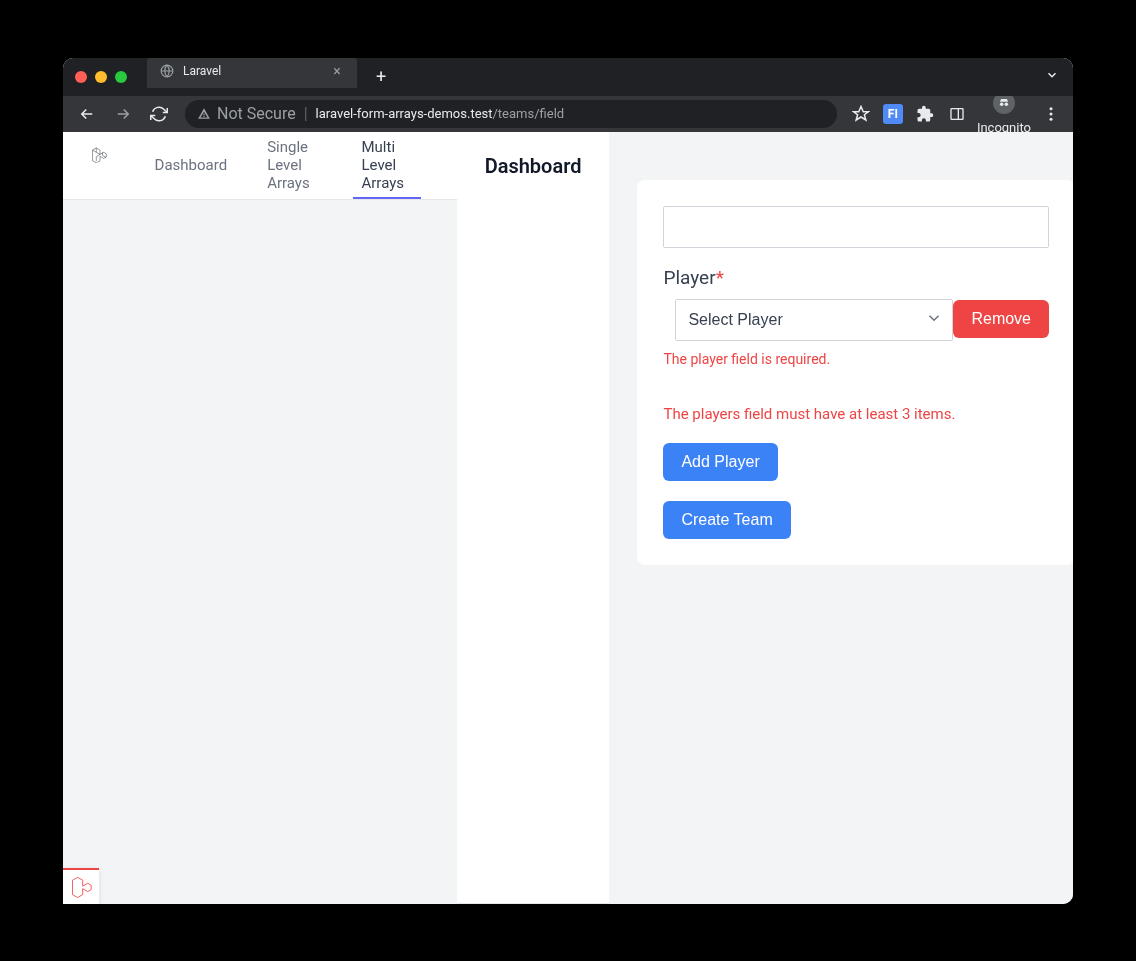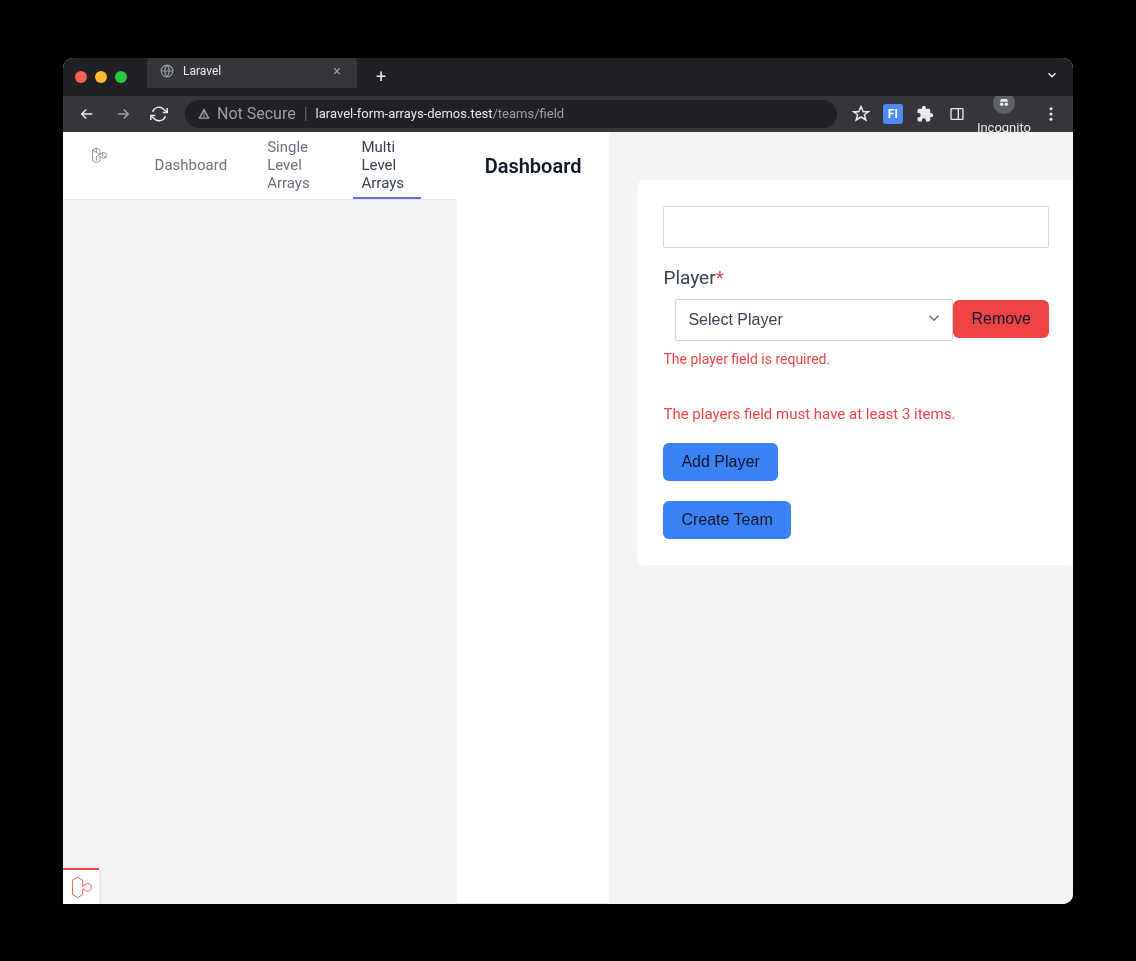--- a/index.html
+++ b/index.html
@@ -314,21 +314,21 @@
       color: #ef4444;
       font-size: 15px;
       margin-top: 38px;
     }
     .btn {
       display: inline-flex;
       align-items: center;
       padding: 10px 18px;
       border-radius: 6px;
       font-size: 16px;
-      color: #0f172a;
+      color: #ffffff;
       border: none;
       cursor: pointer;
     }
     .btn-primary { background: #3b82f6; }
     .btn-danger { background: #ef4444; }
     .btn-row { margin-top: 20px; }
     .laravel-badge {
       position: absolute;
       left: 63px;
       bottom: 57px;

